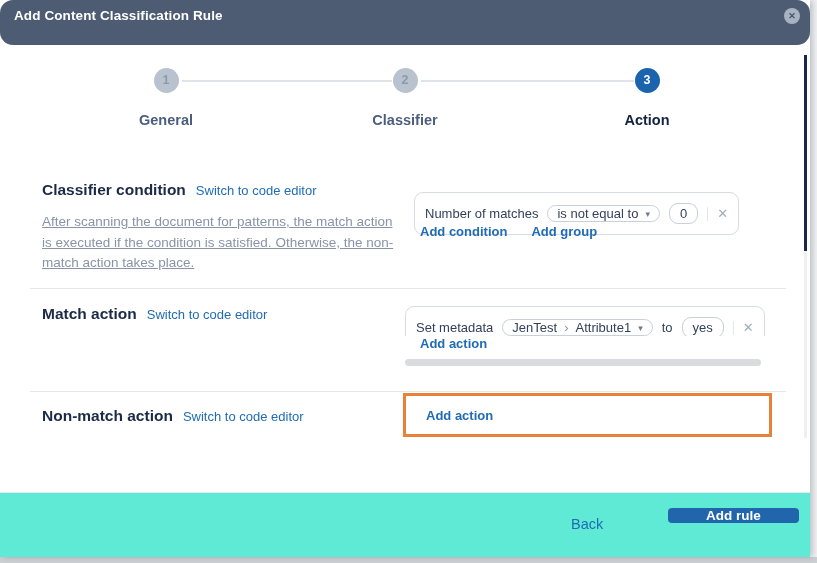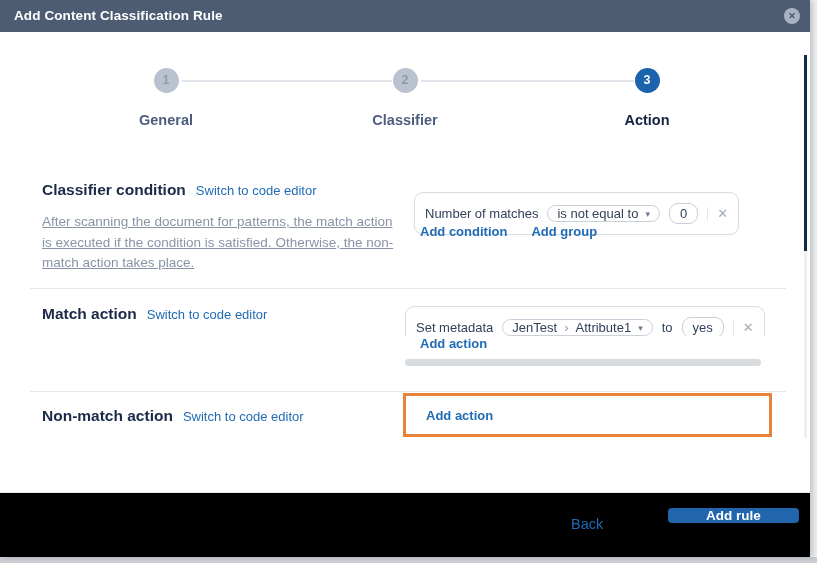--- a/index.html
+++ b/index.html
@@ -13,21 +13,21 @@
   .page { position: absolute; inset: 0; background: #f2f3f4; }
   .page-bottom-strip { position: absolute; left: 0; top: 557px; width: 817px; height: 6px; background: #cdd0d3; }
 
   .modal {
     position: absolute; left: 0; top: 0; width: 810px; height: 557px;
     background: #ffffff;
     box-shadow: 3px 0 6px rgba(40,50,70,.25);
   }
 
   
-  .header { position: absolute; left: 0; top: 0; width: 100%; height: 32px; background: #4d5c73; }
+  .header { position: absolute; left: 0; top: 0; width: 100%; height: 45px; background: #4d5c73; border-radius: 13px; }
   .title { position: absolute; left: 14px; top: 0; line-height: 32px; color: #ffffff; font-size: 13.5px; font-weight: bold; letter-spacing: .1px; }
   .close-btn {
     position: absolute; right: 10px; top: 8px; width: 16px; height: 16px;
     border: none; border-radius: 50%; background: #a9b2c1; color: #46546c;
     font-size: 9px; line-height: 16px; text-align: center; cursor: pointer; padding: 0;
     font-family: "Liberation Sans", sans-serif; font-weight: bold;
   }
 
   
   .step-line { position: absolute; top: 80px; height: 2px; background: #e0e4e9; }
@@ -85,21 +85,21 @@
   .match-add { position: absolute; left: 420px; top: 336px; }
   .hscroll { position: absolute; left: 405px; top: 359px; width: 356px; height: 7px; background: #d9dcdf; border-radius: 4px; cursor: pointer; }
 
   .orange-box {
     position: absolute; left: 403px; top: 393px; width: 369px; height: 44px;
     border: 3px solid #e8823b; background: #ffffff;
     display: flex; align-items: center; padding-left: 20px;
   }
 
   
-  .footer { position: absolute; left: 0; top: 492px; width: 100%; height: 65px; background: #000000; border-top: 1px solid #e7e9ec; }
+  .footer { position: absolute; left: 0; top: 492px; width: 100%; height: 65px; background: #5eead4; border-top: 1px solid #e7e9ec; }
   .back-link { position: absolute; left: 571px; top: 0; line-height: 63px; font-size: 14.5px; color: #1f6bb5; cursor: pointer; text-decoration: none; }
   .add-rule-btn {
     position: absolute; left: 661px; top: 15px; width: 131px; height: 15px;
     background: #2166ad; color: #ffffff; font-weight: bold; font-size: 13.5px;
     border: none; border-radius: 4px; cursor: pointer;
     font-family: "Liberation Sans", sans-serif;
     margin-left: 7px;
   }
 
   

